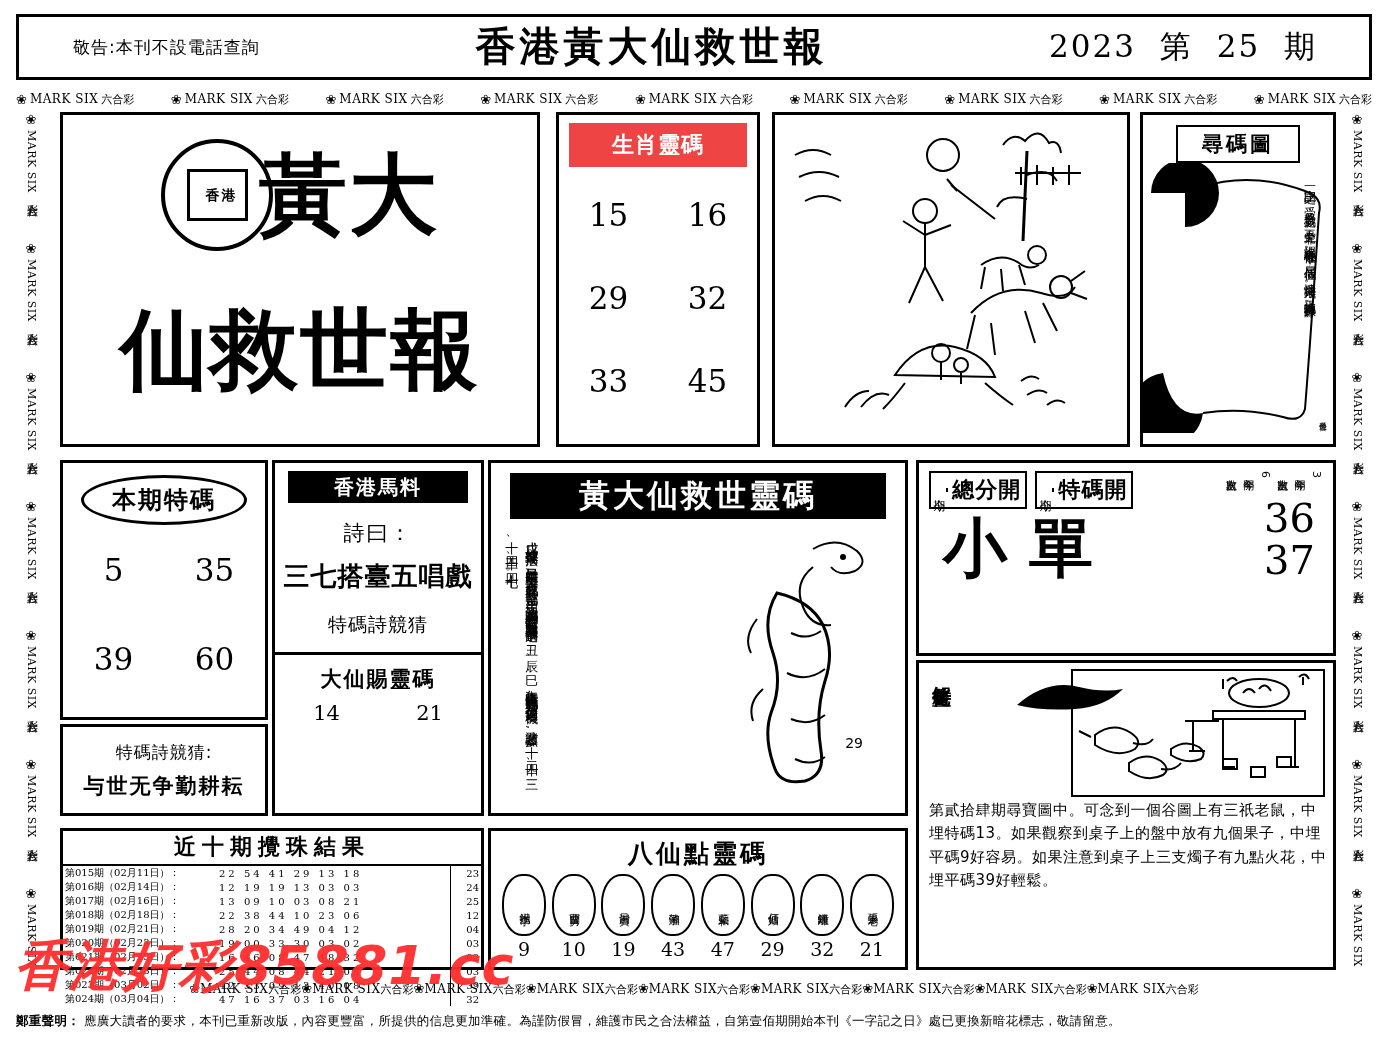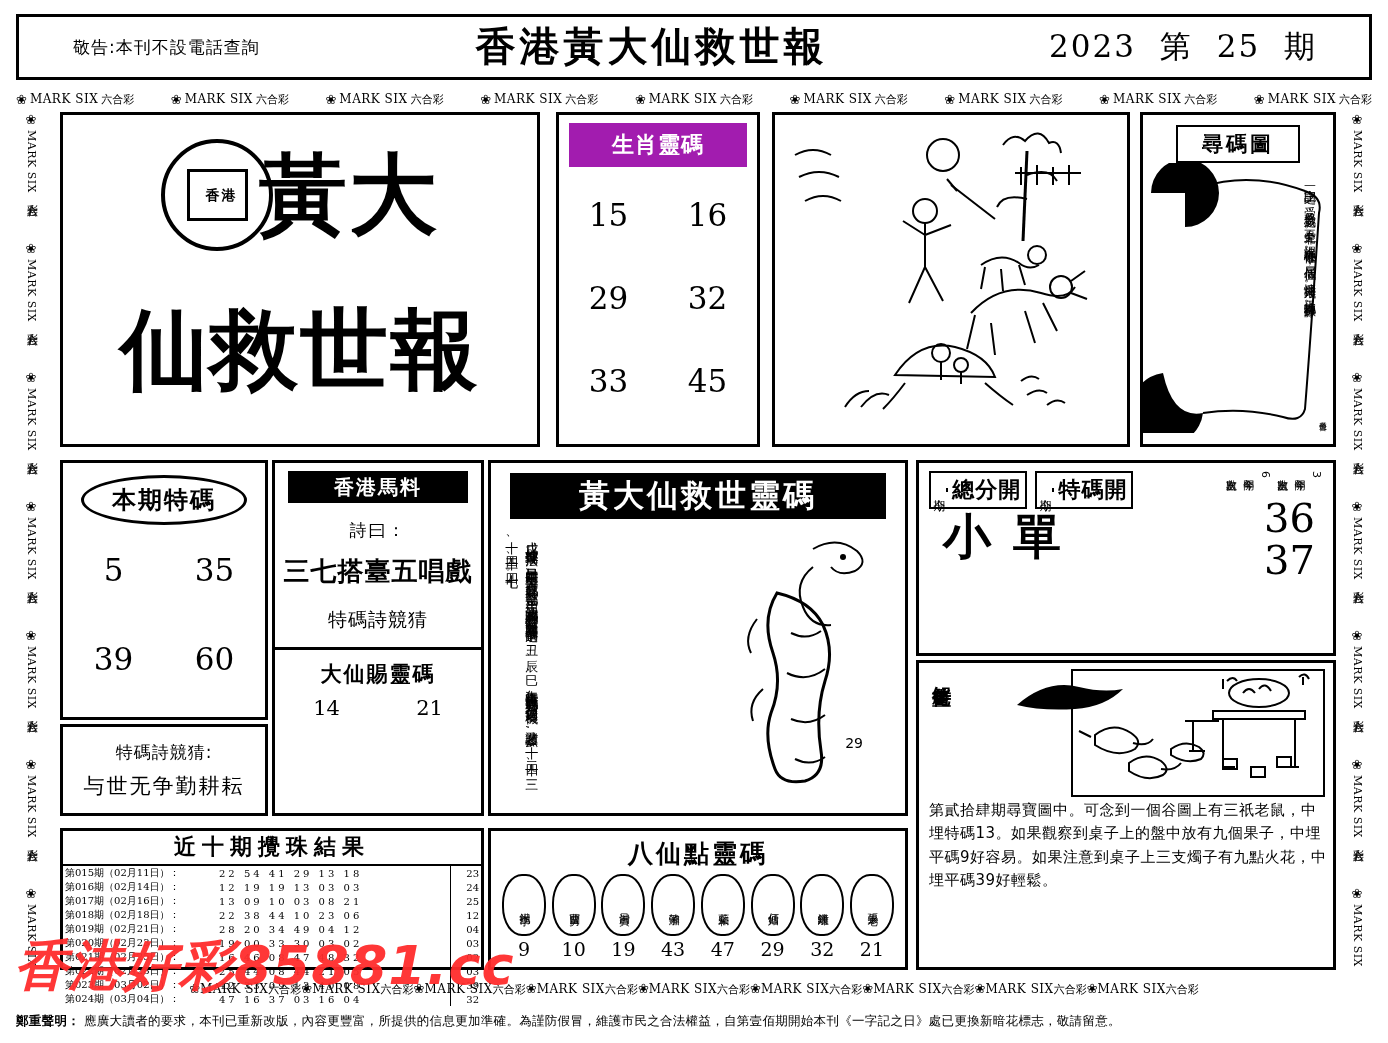--- a/index.html
+++ b/index.html
@@ -30,21 +30,21 @@
 
   
   .masthead{left:60px;top:112px;width:480px;height:335px;}
   .mh-row1{display:flex;align-items:center;justify-content:center;height:160px;font-family:"DejaVu Serif","Liberation Serif",serif;font-weight:bold;font-size:88px;letter-spacing:2px;}
   .mh-row2{display:flex;align-items:center;justify-content:center;height:150px;font-family:"DejaVu Serif","Liberation Serif",serif;font-weight:bold;font-size:88px;letter-spacing:2px;}
   .seal{width:104px;height:104px;border:4px solid #000;border-radius:50%;display:flex;align-items:center;justify-content:center;font-size:13px;line-height:1.05;text-align:center;margin-right:-14px;position:relative;z-index:2;background:transparent;}
   .seal .inner{width:46px;height:46px;border:3px solid #000;display:flex;align-items:center;justify-content:center;font-size:14px;font-weight:bold;padding-left:9px;}
 
   
   .sixbox{left:556px;top:112px;width:204px;height:335px;}
-  .sixbox .hdr{height:62px;display:flex;align-items:center;justify-content:center;font-family:"DejaVu Serif","Liberation Serif",serif;font-weight:bold;font-size:22px;letter-spacing:1px;background:#a21caf;color:#fff;margin:8px 10px 0 10px;height:44px;}
+  .sixbox .hdr{height:62px;display:flex;align-items:center;justify-content:center;font-family:"DejaVu Serif","Liberation Serif",serif;font-weight:bold;font-size:22px;letter-spacing:1px;background:#ef4444;color:#fff;margin:8px 10px 0 10px;height:44px;}
   .numgrid{display:grid;grid-template-columns:1fr 1fr;grid-template-rows:repeat(3,1fr);height:250px;margin-top:6px;}
   .numgrid div{display:flex;align-items:center;justify-content:center;font-size:31px;font-family:"DejaVu Serif","Liberation Serif",serif;}
 
   
   .picbox{left:772px;top:112px;width:358px;height:335px;}
   .picbox svg{display:block;}
 
   
   .xunma{left:1140px;top:112px;width:196px;height:335px;}
   .xm-title{margin:10px auto 0;width:120px;height:34px;border:2px solid #000;display:flex;align-items:center;justify-content:center;font-family:"DejaVu Serif","Liberation Serif",serif;font-weight:bold;font-size:21px;letter-spacing:3px;}
@@ -54,26 +54,26 @@
 
   
   .tema{left:60px;top:460px;width:208px;height:260px;}
   .tm-badge{margin:12px auto 0;width:160px;height:44px;border:3px solid #000;border-radius:50%;display:flex;align-items:center;justify-content:center;font-family:"DejaVu Serif","Liberation Serif",serif;font-weight:bold;font-size:24px;letter-spacing:2px;}
   .tm-grid{display:grid;grid-template-columns:1fr 1fr;grid-template-rows:1fr 1fr;height:178px;}
   .tm-grid div{display:flex;align-items:center;justify-content:center;font-size:31px;font-family:"DejaVu Serif","Liberation Serif",serif;}
 
   
   .shijing{left:60px;top:724px;width:208px;height:92px;display:flex;flex-direction:column;align-items:center;justify-content:center;}
   .sj-l1{font-size:17px;letter-spacing:1px;}
-  .sj-l2{font-size:21px;font-weight:normal;letter-spacing:2px;margin-top:8px;}
+  .sj-l2{font-size:21px;font-weight:bold;letter-spacing:2px;margin-top:8px;}
 
   
   .poem{left:272px;top:460px;width:212px;height:356px;}
   .pm-hdr{margin:8px auto 0;width:180px;height:32px;background:#000;color:#fff;display:flex;align-items:center;justify-content:center;font-family:"DejaVu Serif","Liberation Serif",serif;font-weight:bold;font-size:20px;letter-spacing:2px;}
-  .pm-lbl{text-align:center;font-size:17px;margin-top:16px;letter-spacing:2px;}
+  .pm-lbl{text-align:center;font-size:21px;margin-top:16px;letter-spacing:2px;}
   .pm-line{text-align:center;font-size:26px;font-weight:bold;margin-top:12px;letter-spacing:1px;}
   .pm-sub{text-align:center;font-size:19px;margin-top:18px;letter-spacing:1px;}
   .pm-sep{width:100%;height:3px;background:#000;margin-top:14px;}
   .pm-sub2{text-align:center;font-size:21px;font-weight:bold;margin-top:10px;letter-spacing:2px;}
   .pm-nums{display:flex;justify-content:space-around;font-size:21px;margin-top:8px;font-family:"DejaVu Serif","Liberation Serif",serif;}
 
   
   .lingma{left:488px;top:460px;width:420px;height:356px;}
   .lm-hdr{margin:10px auto 0;width:376px;height:46px;background:#000;color:#fff;display:flex;align-items:center;justify-content:center;font-family:"DejaVu Serif","Liberation Serif",serif;font-weight:bold;font-size:31px;letter-spacing:3px;}
   .lm-body{position:relative;height:290px;}
@@ -101,21 +101,21 @@
   
   .rightbig{left:916px;top:460px;width:420px;height:196px;}
   .rb-top{display:flex;align-items:flex-start;padding:8px 10px 0;gap:8px;}
   .rb-tag{display:flex;align-items:center;border:2px solid #000;}
   .rb-tag .sm{writing-mode:vertical-rl;font-size:12px;padding:2px 1px;line-height:1.1;border-right:2px solid #000;}
   .rb-tag .bg{font-size:22px;font-weight:bold;padding:2px 4px;letter-spacing:1px;}
   .rb-stats{margin-left:auto;display:flex;align-items:flex-start;gap:4px;}
   .rb-stat-lbl{writing-mode:vertical-rl;font-size:11px;line-height:1.2;}
   .rb-stat-num{font-size:11px;writing-mode:vertical-rl;}
   .rb-big{display:flex;align-items:center;padding-left:24px;margin-top:-4px;}
-  .rb-big .huge{font-family:"DejaVu Serif","Liberation Serif",serif;font-weight:bold;font-size:48px;letter-spacing:22px;}
+  .rb-big .huge{font-family:"DejaVu Serif","Liberation Serif",serif;font-weight:bold;font-size:64px;letter-spacing:22px;}
   .rb-rightnums{position:absolute;right:18px;top:34px;text-align:right;}
   .rb-rightnums div{font-size:40px;font-family:"DejaVu Serif","Liberation Serif",serif;line-height:1.05;}
 
   
   .jiehua{left:916px;top:660px;width:420px;height:310px;}
   .jh-title{position:absolute;left:12px;top:8px;font-family:"DejaVu Serif","Liberation Serif",serif;font-weight:bold;font-size:19px;line-height:1.15;letter-spacing:1px;}
   .jh-pic{position:absolute;right:8px;top:6px;width:250px;height:124px;border:2px solid #000;}
   .jh-txt{position:absolute;left:10px;top:136px;width:398px;font-size:15px;line-height:1.55;letter-spacing:0.5px;text-indent:0;}
 
   

